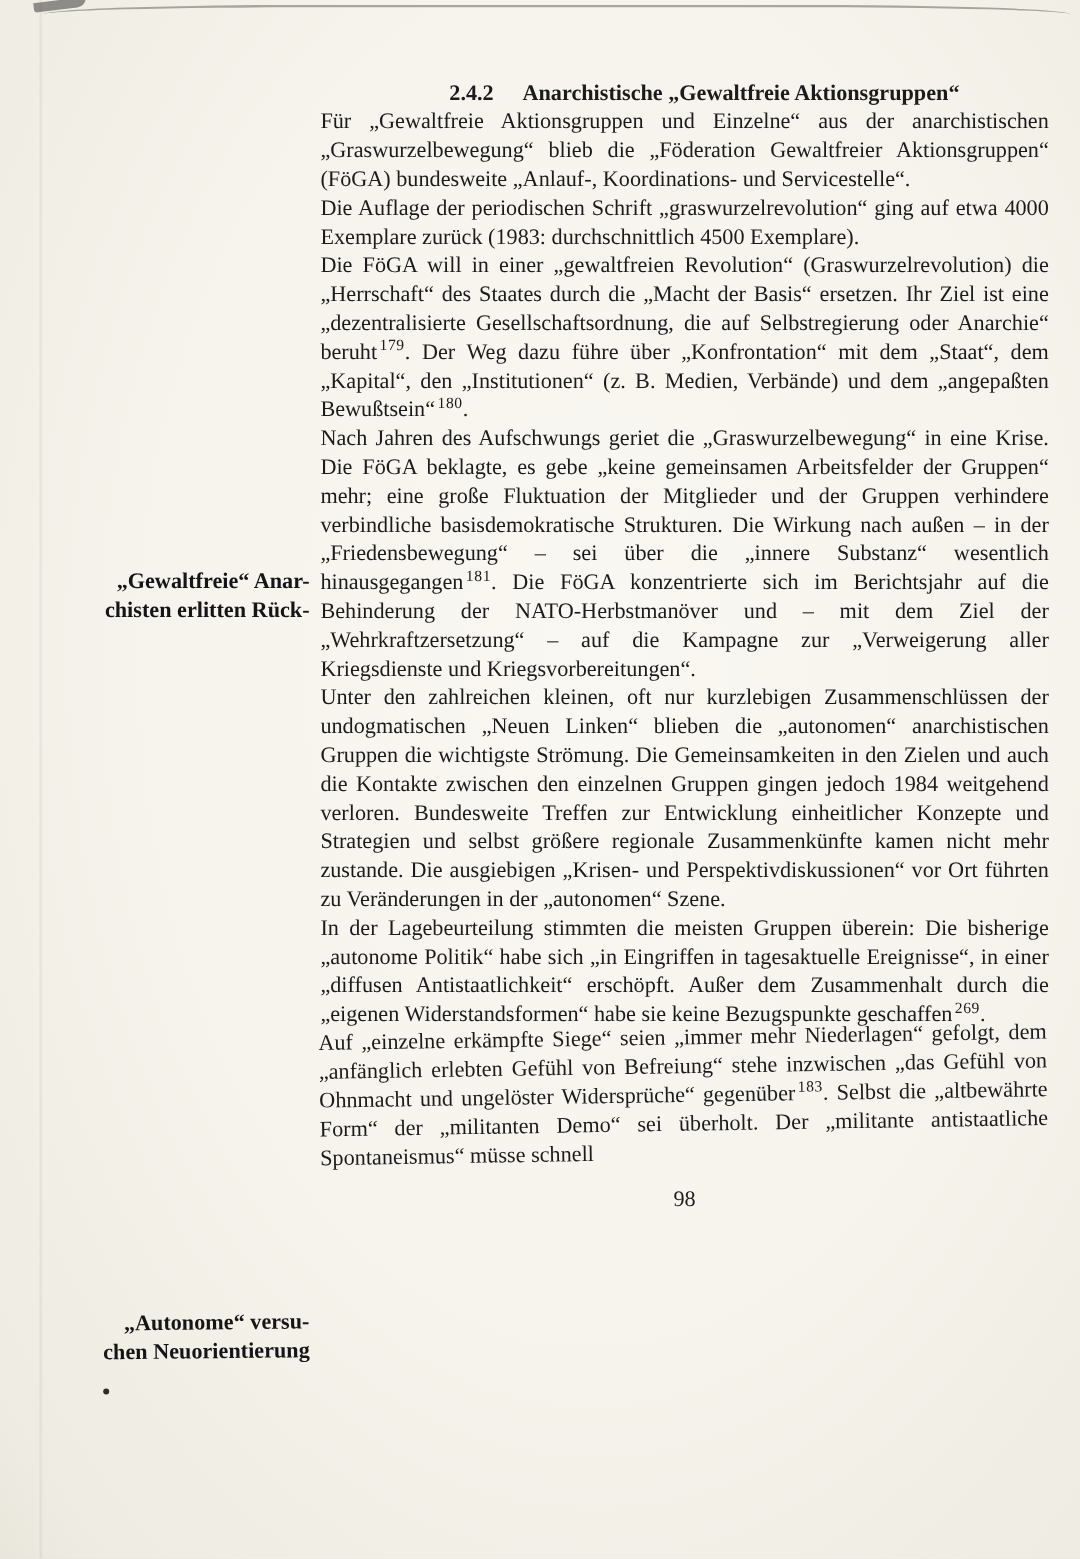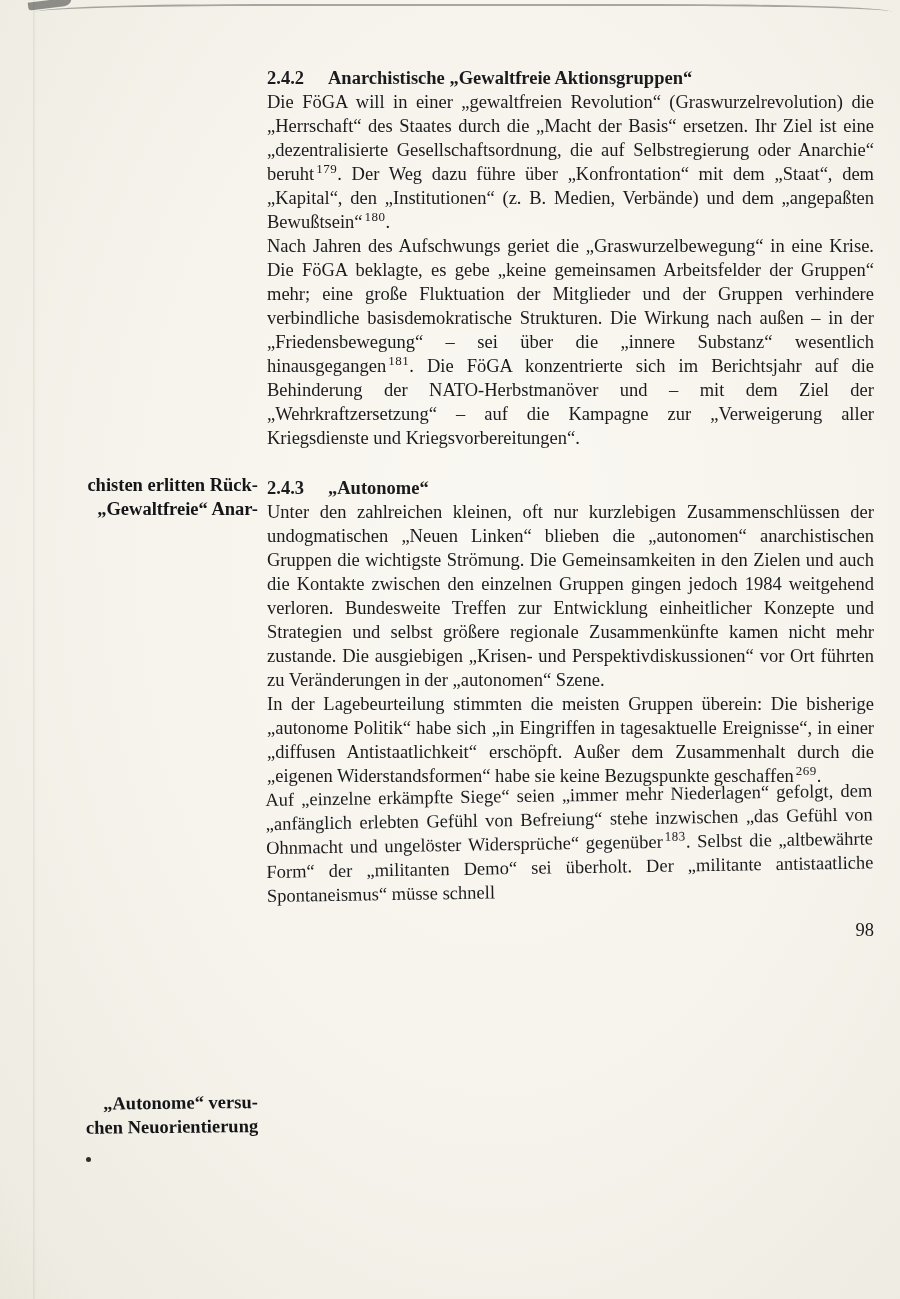--- a/index.html
+++ b/index.html
@@ -35,39 +35,40 @@
   
   .main-col {
     position:absolute; left:267px; top:66px; width:607px;
     font-size:18.5px; line-height:24px;
     text-align:justify;
     hyphens:auto; -webkit-hyphens:auto;
   }
   .heading {
     font-size:18.5px; line-height:24px;
     font-weight:bold;
-    text-align:left;
+    text-align:center;
+    margin-left:33px;
   }
   .heading .hnum { margin-right:24px; }
   .heading-gap { margin-top:26px; }
   .para { margin:0; }
   sup.fn {
     font-size:13px;
     line-height:0;
     vertical-align:super;
     margin-left:2px;
     letter-spacing:.5px;
   }
   .tilted {
     transform:rotate(-0.9deg);
     transform-origin:0% 100%;
   }
   .page-num {
     margin-top:10px;
-    text-align:right;
+    text-align:center;
     font-size:18.5px; line-height:24px;
   }
   
   .margin-note {
     position:absolute; left:58px; width:200px;
     text-align:right;
     font-weight:bold;
     font-size:18.5px; line-height:23.5px;
     color:#151518;
   }
@@ -82,43 +83,44 @@
 </head>
 <body>
 
 <div class="page">
 
   <div class="scan-corner-mark"></div>
   <div class="scan-line-top"></div>
   <div class="paper-crease"></div>
 
   <div class="margin-note note-1">
+    <div>„Gewaltfreie“ Anar-</div>
     <div>chisten erlitten Rück-</div>
-    <div>„Gewaltfreie“ Anar-</div>
   </div>
 
   <div class="margin-note note-2">
     <div>„Autonome“ versu-</div>
     <div>chen Neuorientierung</div>
   </div>
 
   <div class="margin-bullet"></div>
 
   <div class="main-col">
 
     <h2 class="heading"><span class="hnum">2.4.2</span><span>Anarchistische „Gewaltfreie Aktionsgruppen“</span></h2>
 
+    <p class="para">Für „Gewaltfreie Aktionsgruppen und Einzelne“ aus der anarchistischen „Graswurzelbewegung“ blieb die „Föderation Gewaltfreier Aktionsgruppen“ (FöGA) bundesweite „Anlauf-, Koordinations- und Servicestelle“.</p>
 
 
+    <p class="para">Die Auflage der periodischen Schrift „graswurzelrevolution“ ging auf etwa 4000 Exemplare zurück (1983: durchschnittlich 4500 Exemplare).</p>
 
     <p class="para"><span>Die FöGA will in einer „gewaltfreien Revolution“ (Graswurzelrevolution) die „Herrschaft“ des Staates durch die „Macht der Basis“ ersetzen. Ihr Ziel ist eine „dezentralisierte Gesellschaftsordnung, die auf Selbstregierung oder Anarchie“ beruht</span><sup class="fn">179</sup><span>. Der Weg dazu führe über „Konfrontation“ mit dem „Staat“, dem „Kapital“, den „Institutionen“ (z. B. Medien, Verbände) und dem „angepaßten Bewußtsein“</span><sup class="fn">180</sup><span>.</span></p>
 
     <p class="para"><span>Nach Jahren des Aufschwungs geriet die „Graswurzelbewegung“ in eine Krise. Die FöGA beklagte, es gebe „keine gemeinsamen Arbeitsfelder der Gruppen“ mehr; eine große Fluktuation der Mitglieder und der Gruppen verhindere verbindliche basisdemokratische Strukturen. Die Wirkung nach außen – in der „Friedensbewegung“ – sei über die „innere Substanz“ wesentlich hinausgegangen</span><sup class="fn">181</sup><span>. Die FöGA konzentrierte sich im Berichtsjahr auf die Behinderung der NATO-Herbstmanöver und – mit dem Ziel der „Wehrkraftzersetzung“ – auf die Kampagne zur „Verweigerung aller Kriegsdienste und Kriegsvorbereitungen“.</span></p>
 
-    <h2 class="heading heading-gap"><span class="hnum">2.4.3</span><span>„Autonome“</span></h2>
 
     <p class="para">Unter den zahlreichen kleinen, oft nur kurzlebigen Zusammenschlüssen der undogmatischen „Neuen Linken“ blieben die „autonomen“ anarchistischen Gruppen die wichtigste Strömung. Die Gemeinsamkeiten in den Zielen und auch die Kontakte zwischen den einzelnen Gruppen gingen jedoch 1984 weitgehend verloren. Bundesweite Treffen zur Entwicklung einheitlicher Konzepte und Strategien und selbst größere regionale Zusammenkünfte kamen nicht mehr zustande. Die ausgiebigen „Krisen- und Perspektivdiskussionen“ vor Ort führten zu Veränderungen in der „autonomen“ Szene.</p>
 
     <p class="para"><span>In der Lagebeurteilung stimmten die meisten Gruppen überein: Die bisherige „autonome Politik“ habe sich „in Eingriffen in tagesaktuelle Ereignisse“, in einer „diffusen Antistaatlichkeit“ erschöpft. Außer dem Zusammenhalt durch die „eigenen Widerstandsformen“ habe sie keine Bezugspunkte geschaffen</span><sup class="fn">269</sup><span>.</span></p>
 
     <p class="para tilted"><span>Auf „einzelne erkämpfte Siege“ seien „immer mehr Niederlagen“ gefolgt, dem „anfänglich erlebten Gefühl von Befreiung“ stehe inzwischen „das Gefühl von Ohnmacht und ungelöster Widersprüche“ gegenüber</span><sup class="fn">183</sup><span>. Selbst die „altbewährte Form“ der „militanten Demo“ sei überholt. Der „militante antistaatliche Spontaneismus“ müsse schnell</span></p>
 
     <div class="page-num">98</div>
 
   </div>

